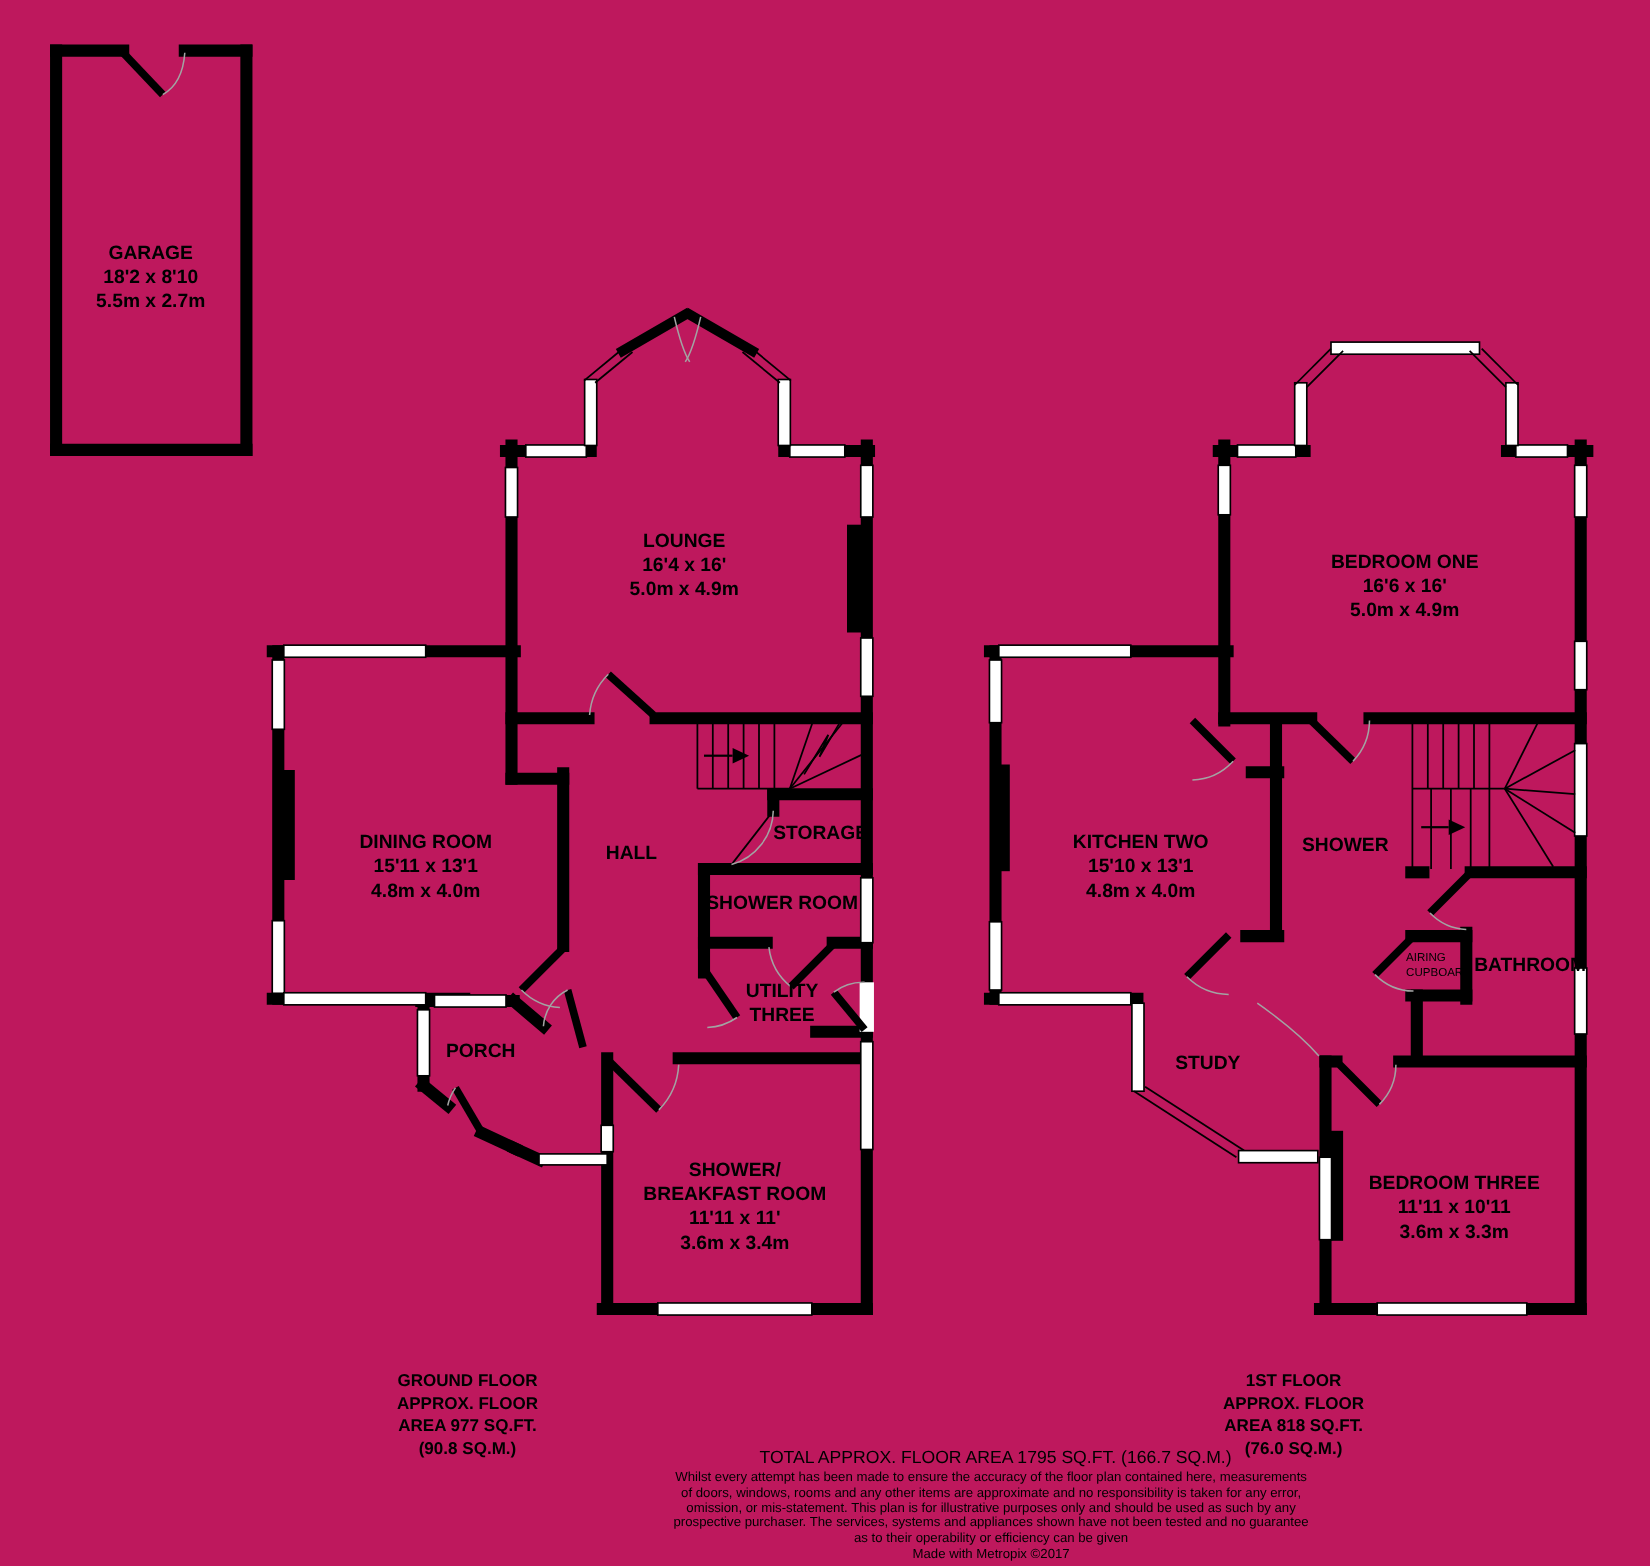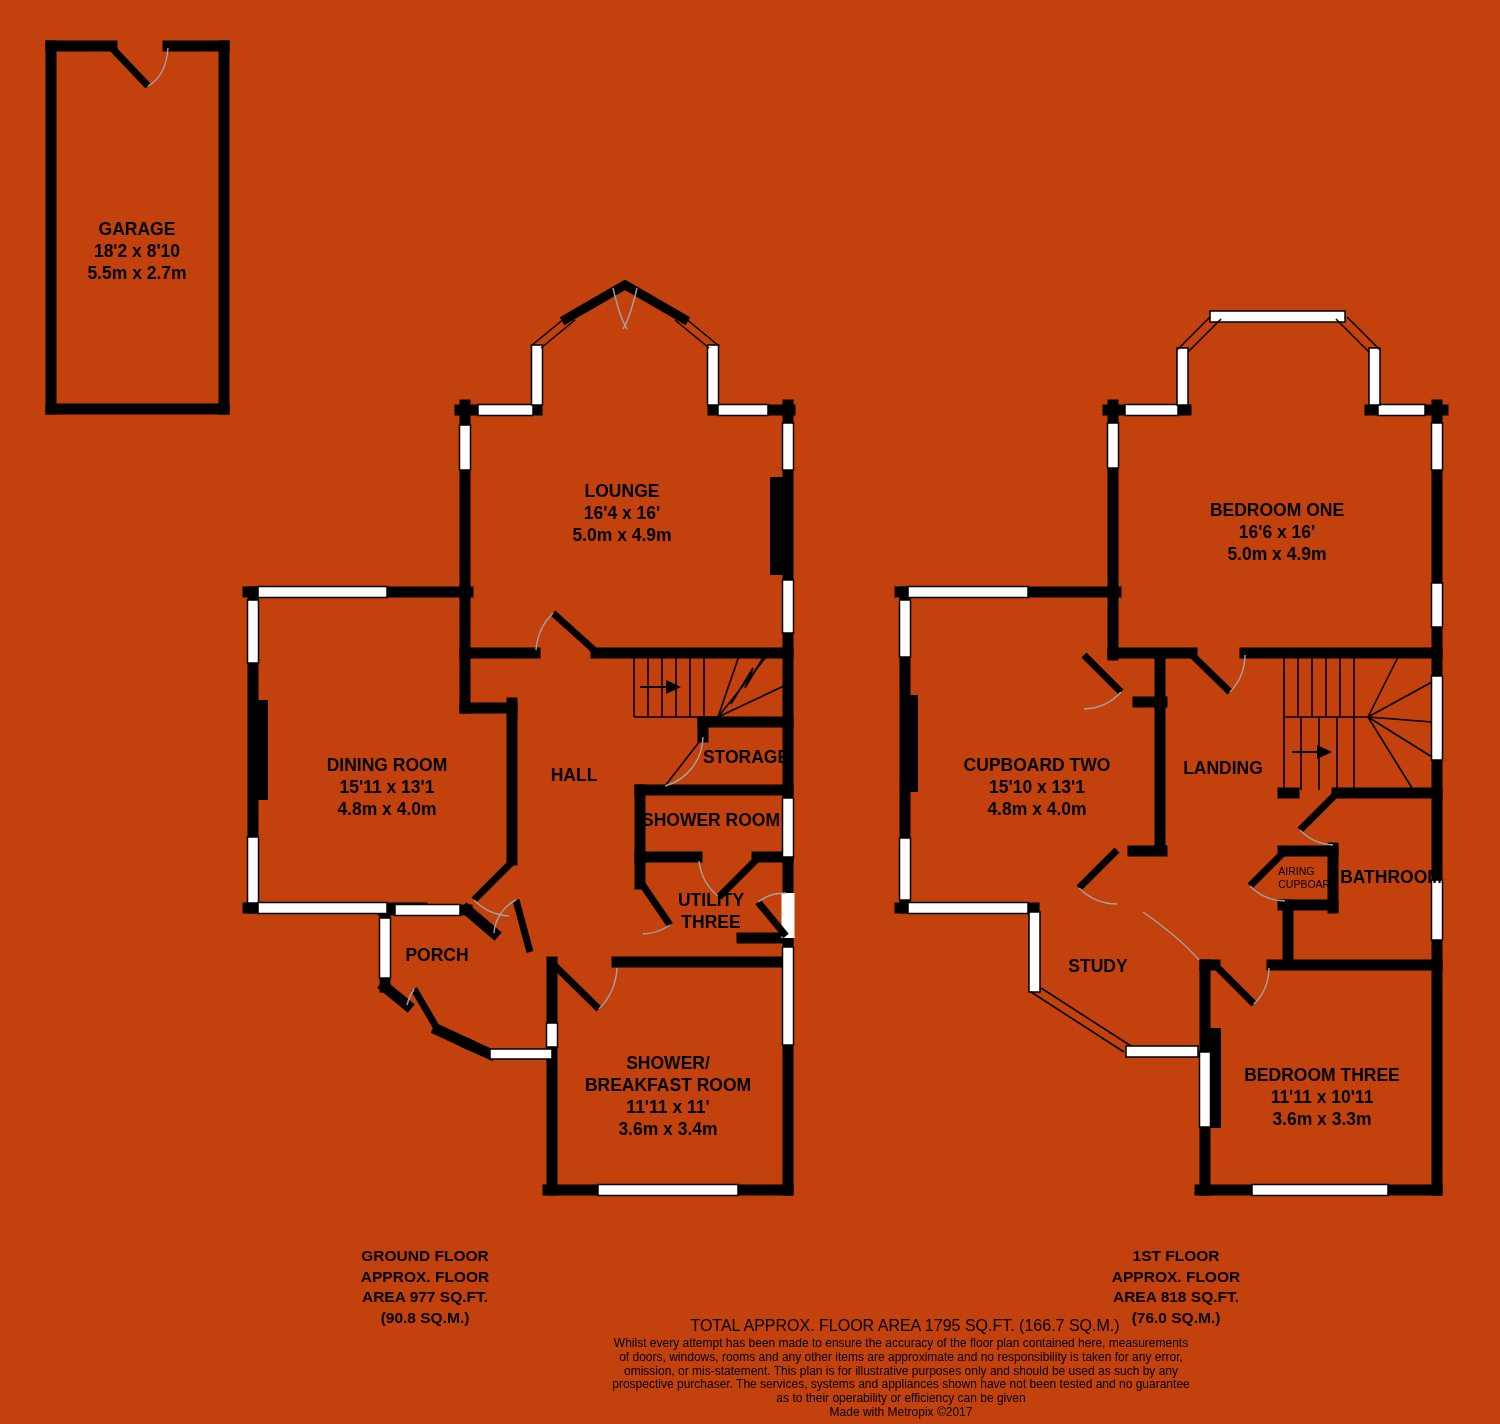--- a/index.html
+++ b/index.html
@@ -1,19 +1,19 @@
 <!DOCTYPE html>
 <html><head>
 <meta charset="utf-8">
 <style>
   html,body{margin:0;padding:0;background:#ffffff;}
   #canvas{
     position:relative;
     width:1500px;height:1424px;
-    background:#c2410c;
+    background:#be185d;
     font-family:"Liberation Sans", sans-serif;
     color:#000;
     overflow:hidden;
   }
   #plan-svg{position:absolute;left:0;top:0;}
   
   .w   {stroke:#000;stroke-width:11;fill:none;stroke-linecap:square;}
   .w9  {stroke:#000;stroke-width:9;fill:none;stroke-linecap:square;}
   .leaf{stroke:#000;stroke-width:7;fill:none;stroke-linecap:butt;}
   .t   {stroke:#000;stroke-width:1.6;fill:none;}
@@ -334,27 +334,27 @@
     <div>3.6m x 3.4m</div>
   </div>
 
   <div class="room-label" style="left:1277px;top:532px">
     <div>BEDROOM ONE</div>
     <div>16'6 x 16'</div>
     <div>5.0m x 4.9m</div>
   </div>
 
   <div class="room-label" style="left:1037px;top:787px">
-    <div>CUPBOARD TWO</div>
+    <div>KITCHEN TWO</div>
     <div>15'10 x 13'1</div>
     <div>4.8m x 4.0m</div>
   </div>
 
   <div class="room-label" style="left:1223px;top:768px">
-    <div>LANDING</div>
+    <div>SHOWER</div>
   </div>
 
   <div class="small-label" style="left:1308px;top:878px">
     <div>AIRING</div>
     <div>CUPBOARD</div>
   </div>
 
   <div class="room-label" style="left:1391px;top:877px">
     <div>BATHROOM</div>
   </div>

